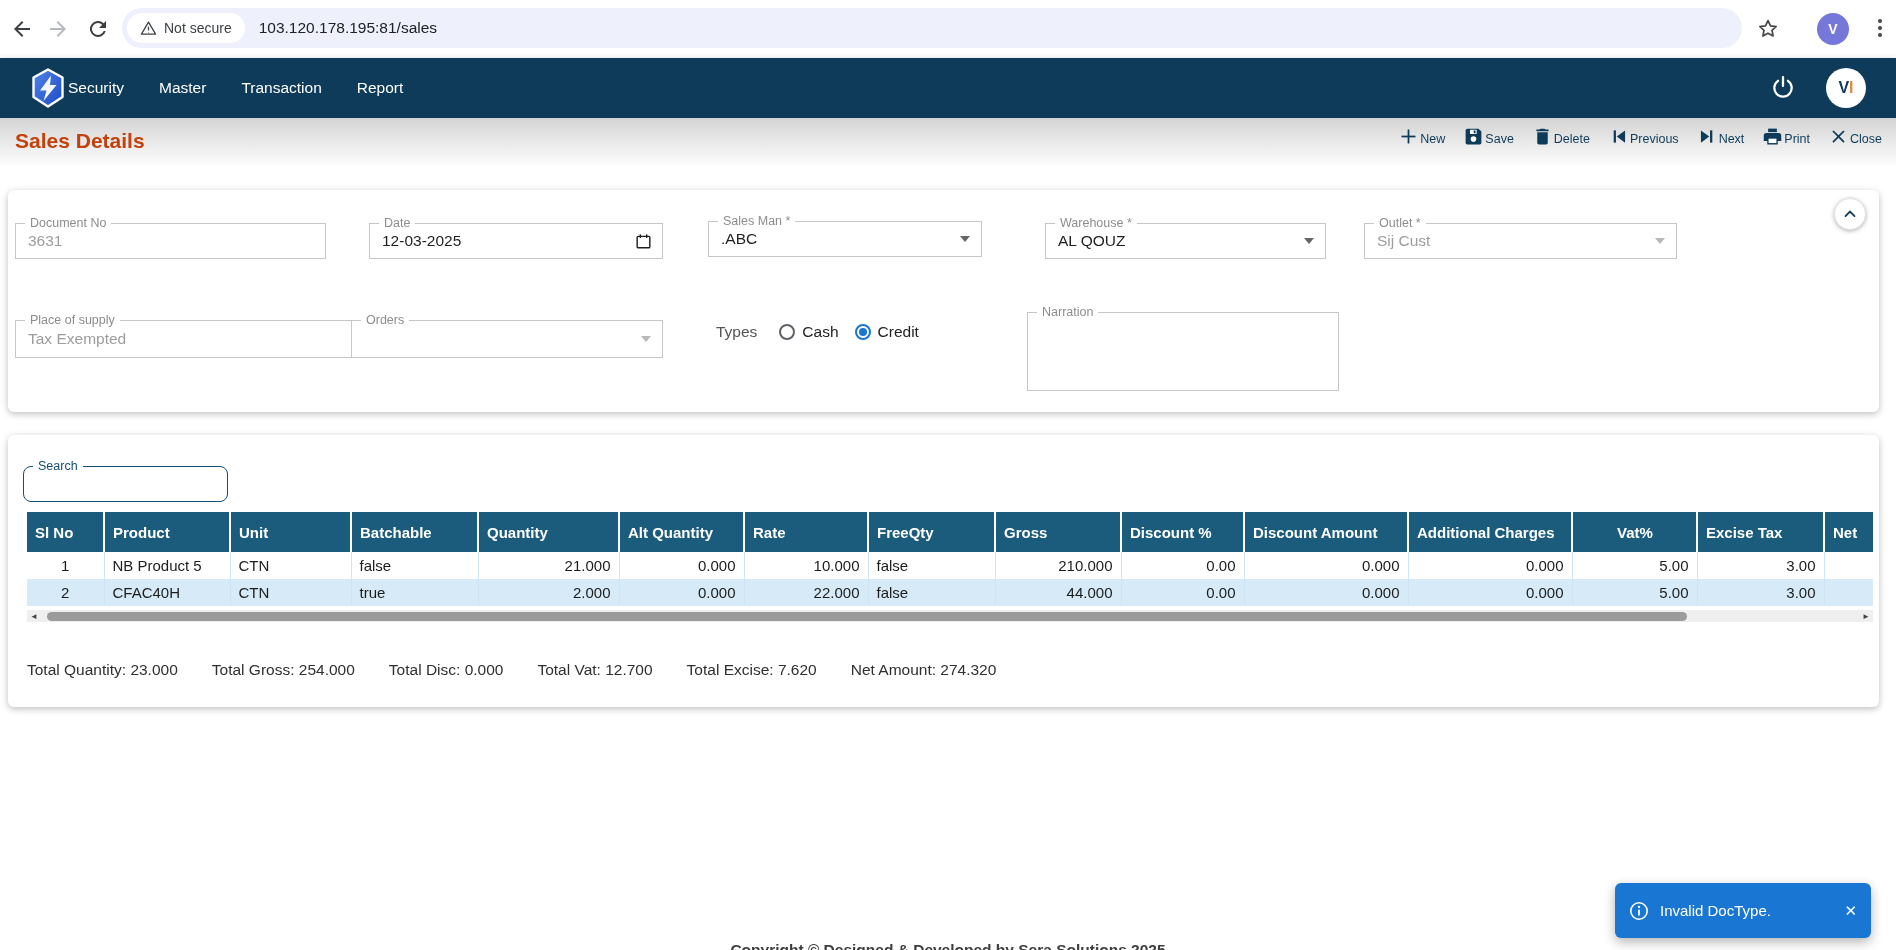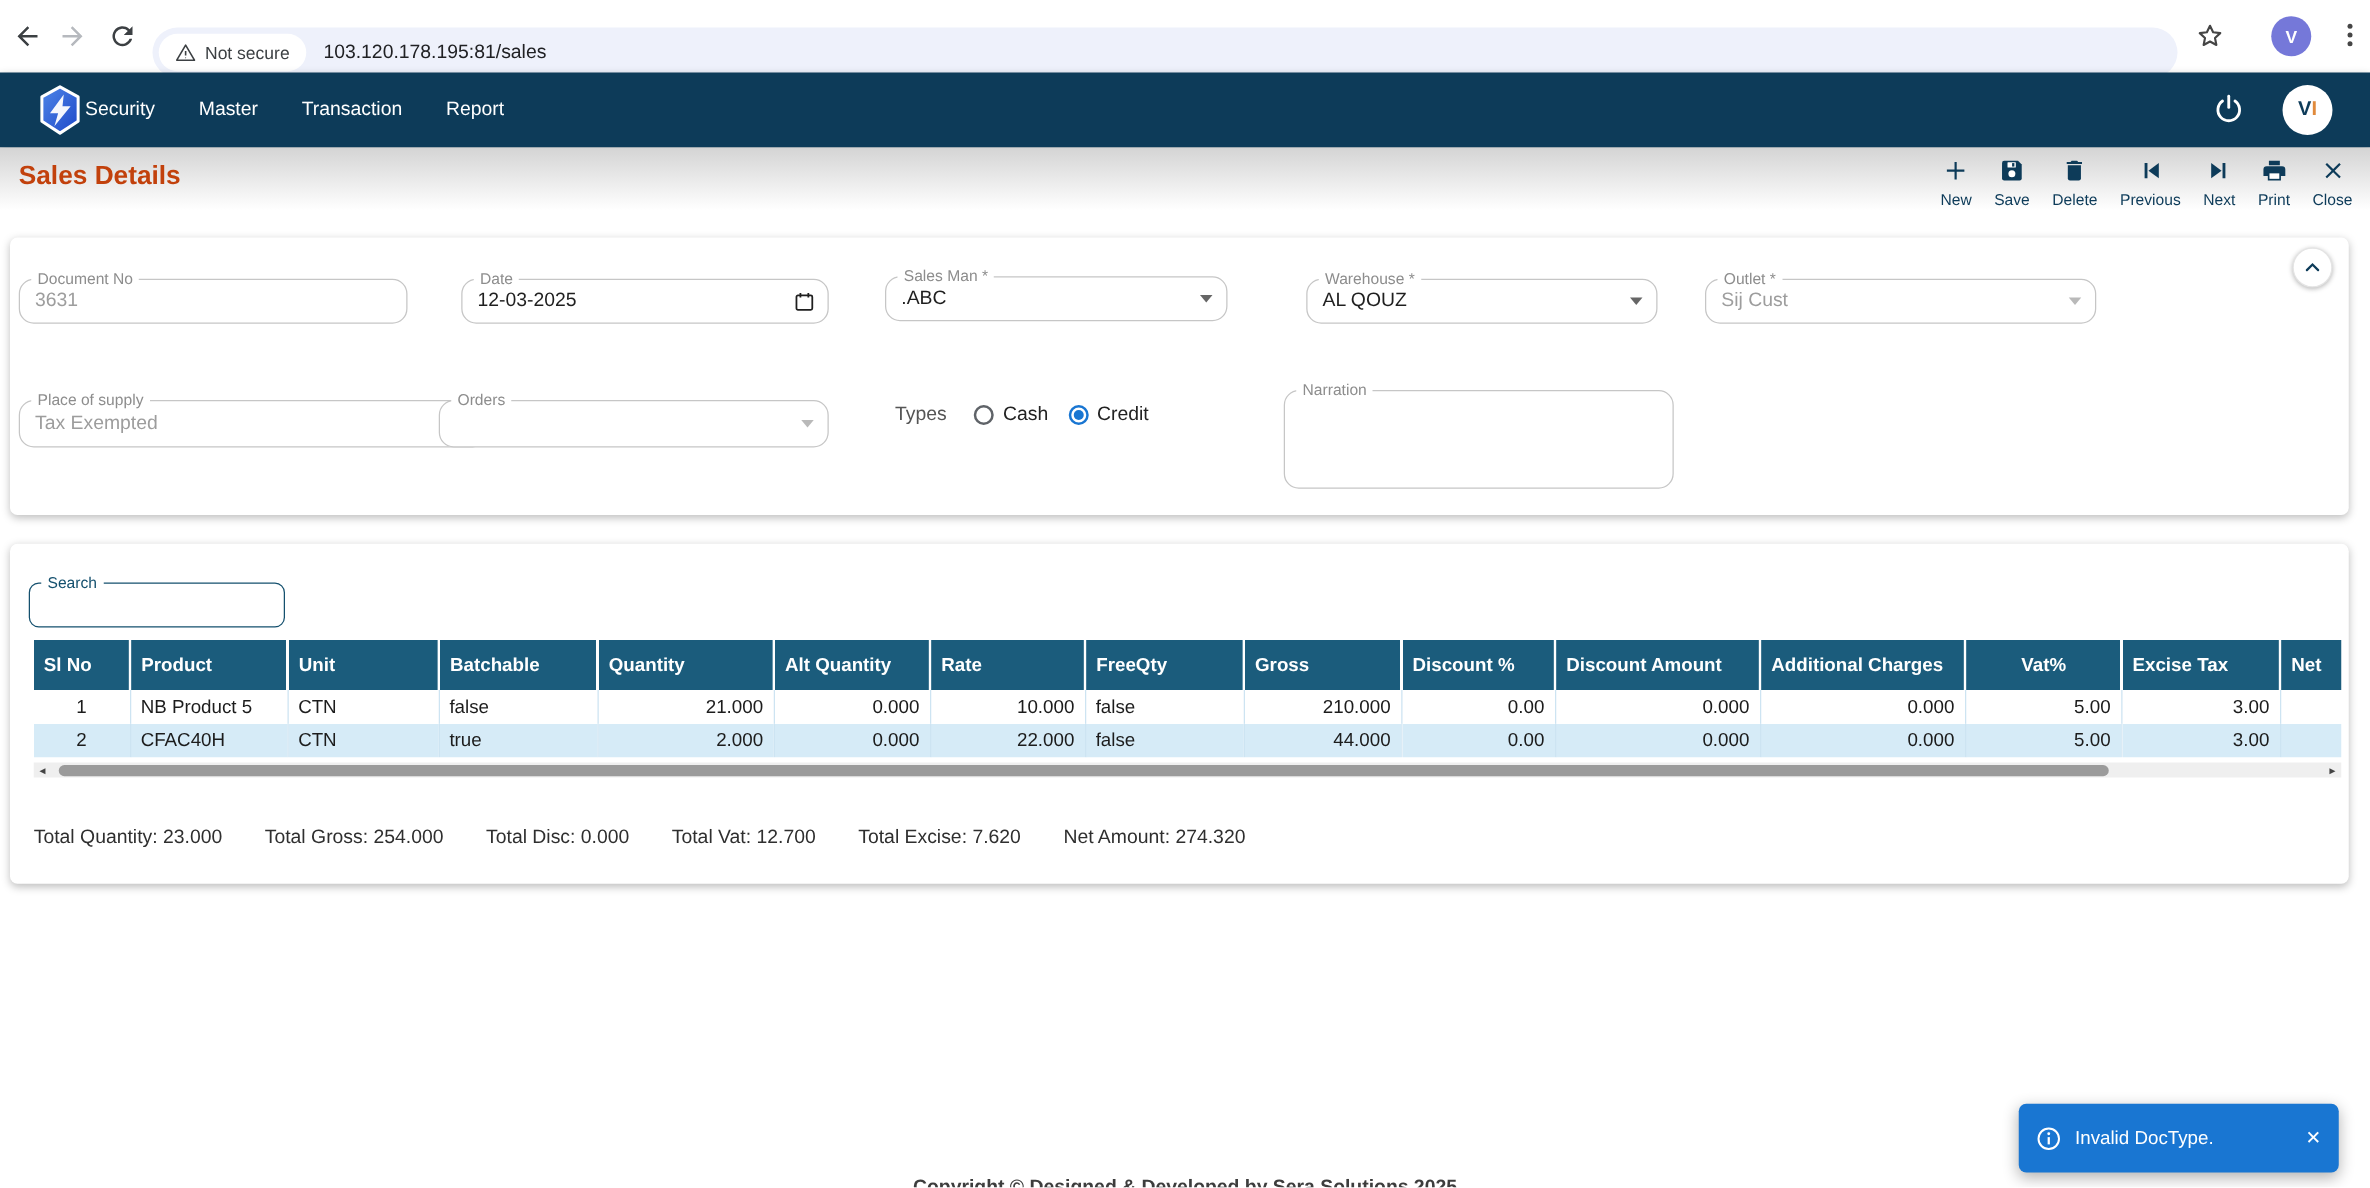--- a/index.html
+++ b/index.html
@@ -2,49 +2,49 @@
 <html><head>
 <meta charset="utf-8">
 <style>
   html,body{margin:0;padding:0;overflow:hidden;background:#fff}
   body{font-family:"Liberation Sans",sans-serif}
   #app{position:relative;width:1896px;height:950px;background:#fff;overflow:hidden}
 
   
   .browser-bar{position:absolute;left:0;top:0;width:100%;height:58px;background:#fff}
   .bicon{position:absolute;top:17px;width:24px;height:24px;cursor:pointer}
-  .url-bar{position:absolute;left:122px;top:22px;width:1620px;height:40px;border-radius:20px;background:#eef1fb;display:flex;align-items:center;cursor:text}
+  .url-bar{position:absolute;left:122px;top:8px;width:1620px;height:40px;border-radius:20px;background:#eef1fb;display:flex;align-items:center;cursor:text}
   .chip{display:flex;align-items:center;gap:7px;height:30px;border-radius:15px;background:#fff;padding:0 13px;margin-left:5px;font-size:14px;color:#3c4043;font-weight:500;cursor:pointer}
   .url-text{margin-left:14px;font-size:15.5px;color:#202124}
   .browser-avatar{position:absolute;left:1817px;top:13px;width:32px;height:32px;border-radius:50%;background:#7578d9;color:#fff;font-size:14px;font-weight:bold;display:flex;align-items:center;justify-content:center;cursor:pointer}
 
   
   .navbar{position:absolute;left:0;top:58px;width:100%;height:60px;background:#0d3b59;box-shadow:0 3px 7px rgba(0,0,0,.35)}
   .logo{position:absolute;left:28px;top:10px;width:40px;height:40px;cursor:pointer}
   .nav-menu{position:absolute;left:68px;top:0;height:60px;display:flex;align-items:center;gap:35px}
   .nav-item{color:#fff;font-size:15.5px;font-weight:400;cursor:pointer;white-space:nowrap}
   .power-btn{position:absolute;left:1770px;top:16px;width:26px;height:26px;cursor:pointer}
   .user-avatar{position:absolute;left:1826px;top:10px;width:40px;height:40px;border-radius:50%;background:#fff;display:flex;align-items:center;justify-content:center;font-size:16px;font-weight:bold;cursor:pointer}
   .user-avatar .v1{color:#0d3b59}.user-avatar .v2{color:#e08a3c}
 
   
   .page-head{position:absolute;left:0;top:118px;width:100%;height:50px;background:linear-gradient(#d4d4d4,#ffffff)}
   .page-title{position:absolute;left:15px;top:129px;font-size:21px;font-weight:bold;color:#c2410c}
   .toolbar{position:absolute;top:126px;right:14px;display:flex;gap:18px}
-  .tbtn{display:flex;flex-direction:column;align-items:center;gap:1px;cursor:pointer;color:#0d3b59}
+  .tbtn{display:flex;flex-direction:row;align-items:center;gap:1px;cursor:pointer;color:#0d3b59}
   .tbtn svg{width:21px;height:21px}
   .tlabel{font-size:12.5px;white-space:nowrap}
 
   
   .card{position:absolute;left:8px;width:1871px;background:#fff;border-radius:6px;box-shadow:0 2px 7px rgba(0,0,0,.26)}
   .form-card{top:190px;height:222px}
   .table-card{top:435px;height:272px}
 
   
-  .field{position:absolute;border:1px solid #c6c6c6;border-radius:12px;background:#fff;box-sizing:border-box}
+  .field{position:absolute;border:1px solid #c6c6c6;border-radius:0;background:#fff;box-sizing:border-box}
   .flabel{position:absolute;top:-9px;left:9px;background:#fff;padding:0 5px;font-size:12.5px;color:#8d8d8d;white-space:nowrap;line-height:1.3}
   .fvalue{width:100%;height:100%;border:none;outline:none;background:transparent;font-size:15.5px;padding:0 12px;color:#1f1f1f;font-family:inherit;box-sizing:border-box}
   .gray .fvalue{color:#9d9d9d}
   .select-value{display:flex;align-items:center;height:100%;padding:0 12px;font-size:15.5px;color:#1f1f1f}
   .gray .select-value{color:#9d9d9d}
   .dd-arrow{position:absolute;right:11px;top:50%;transform:translateY(-50%);width:0;height:0;border-left:5.5px solid transparent;border-right:5.5px solid transparent;border-top:6.5px solid #666}
   .dd-arrow.light{border-top-color:#b9b9b9}
   .cal-btn{position:absolute;right:9px;top:8px;width:19px;height:19px;cursor:pointer}
 
   #f-doc{left:7px;top:33px;width:311px;height:36px}

